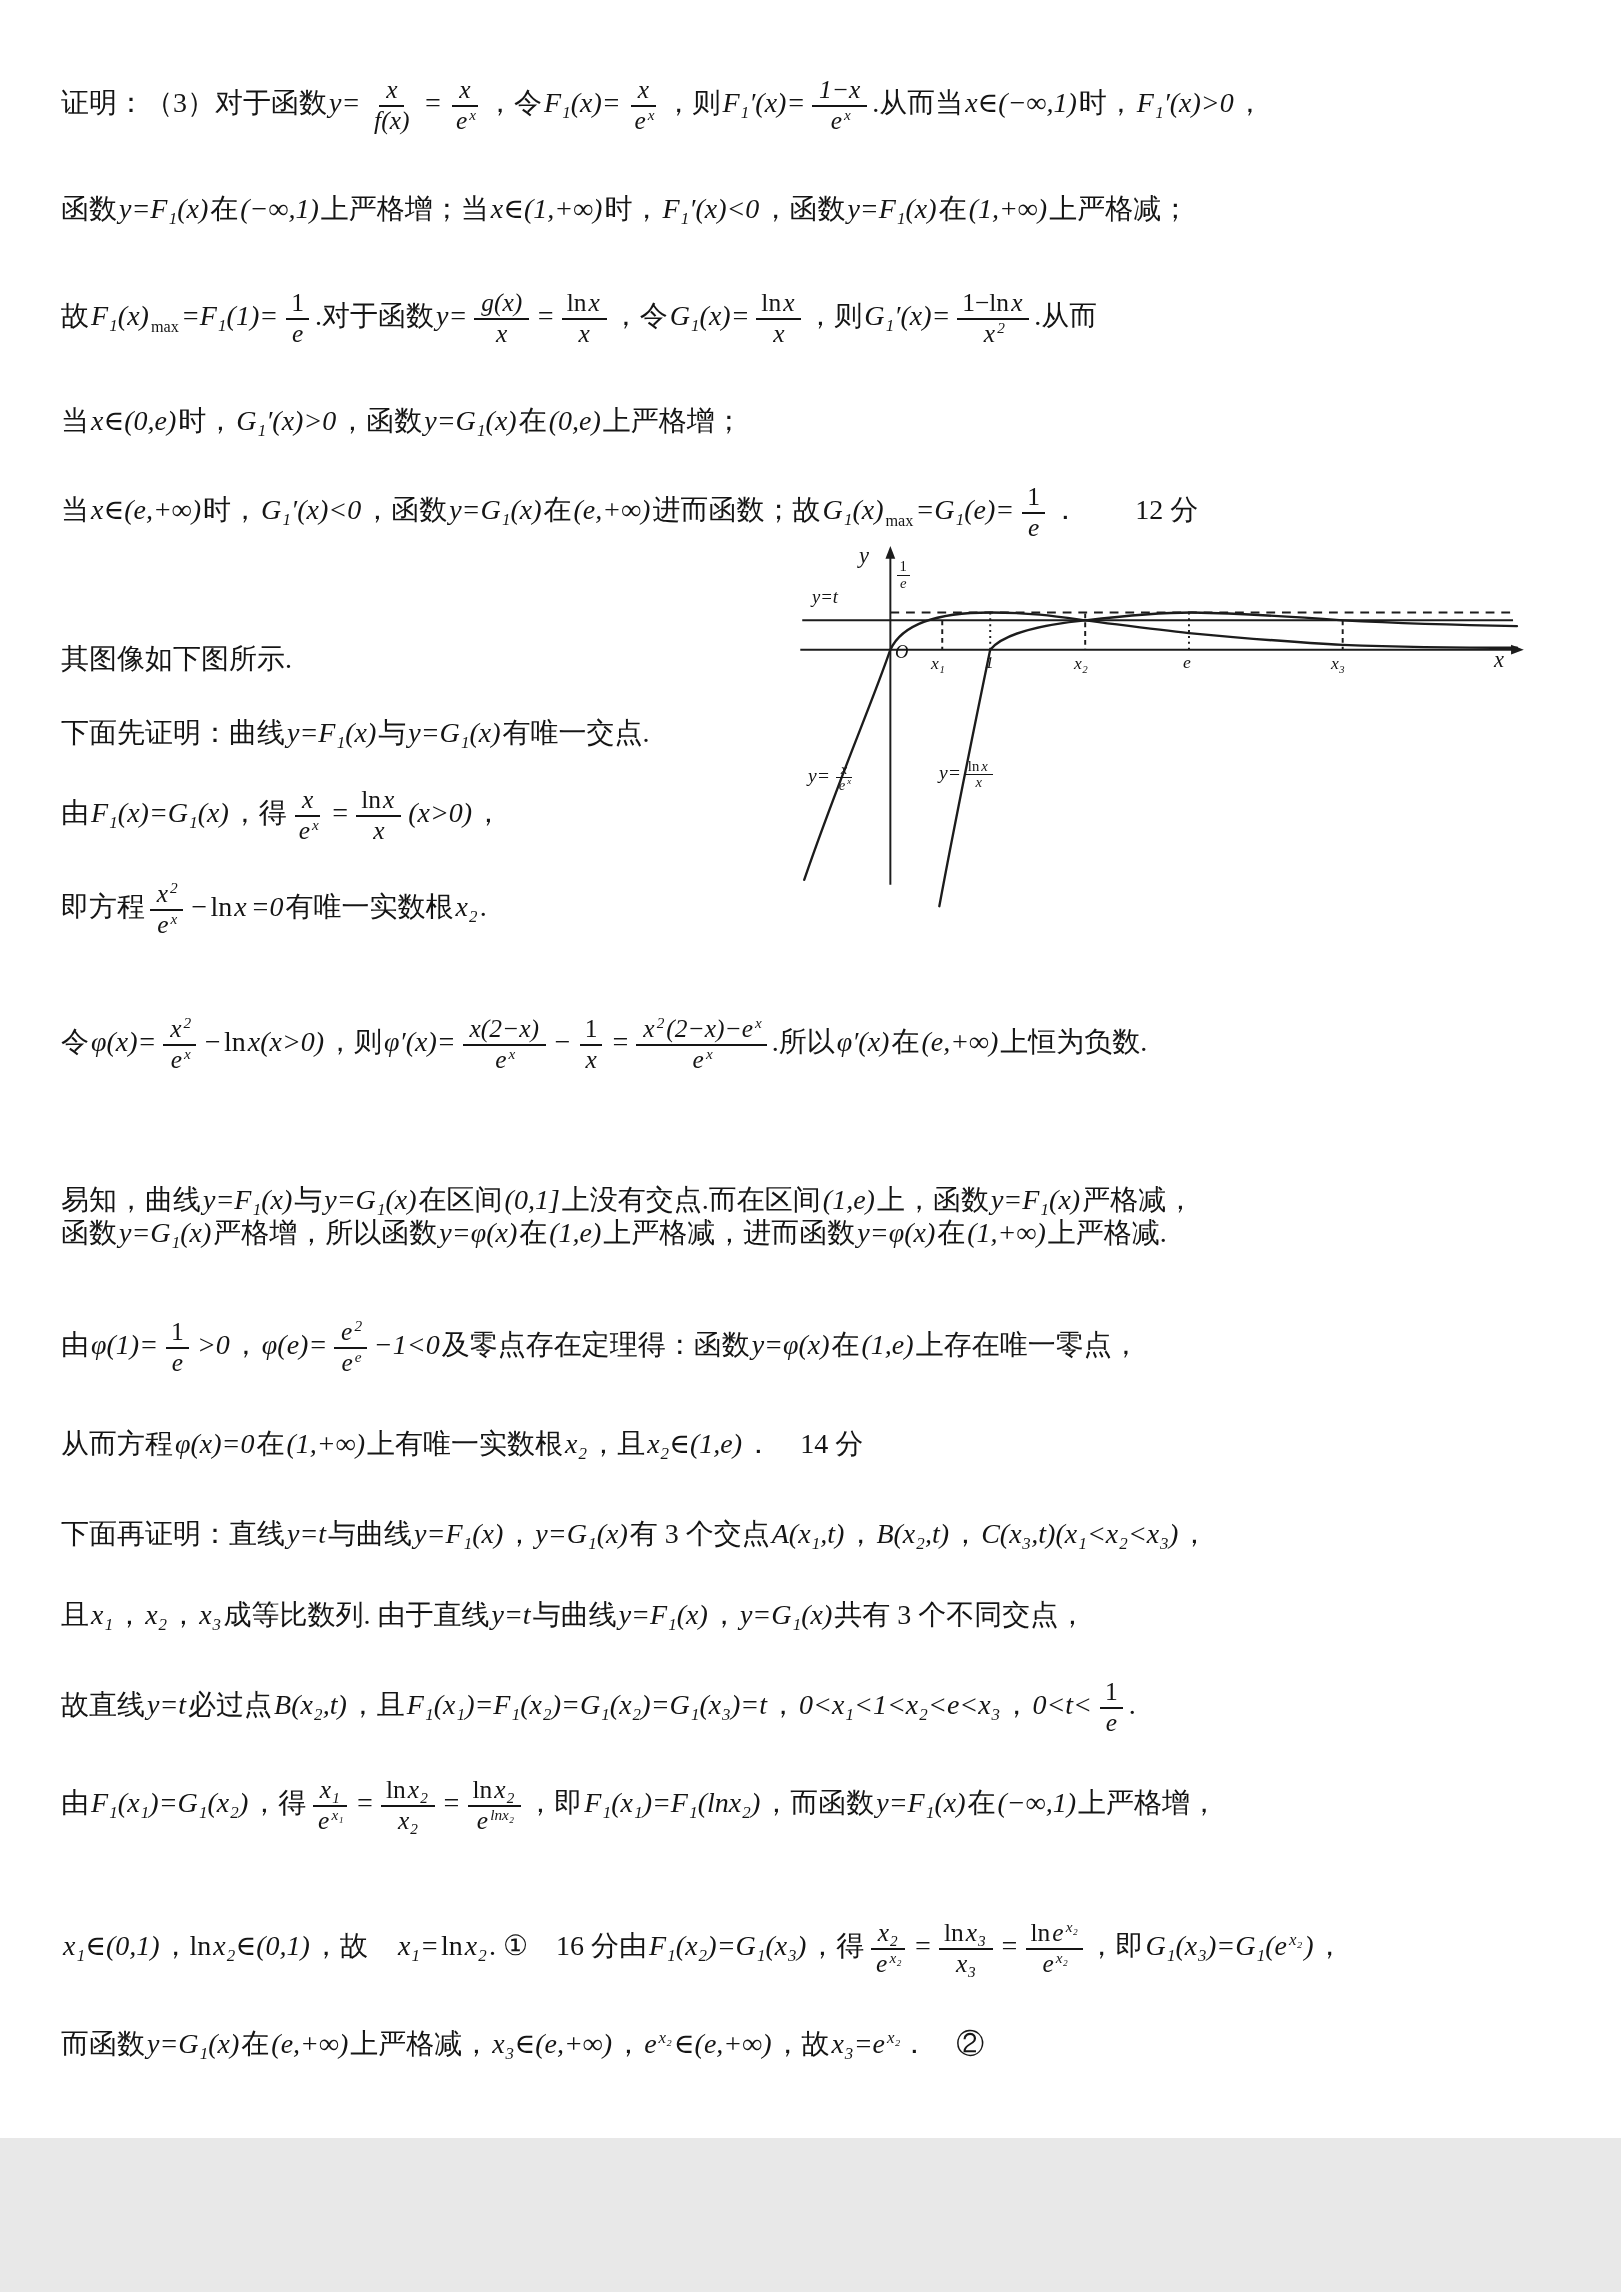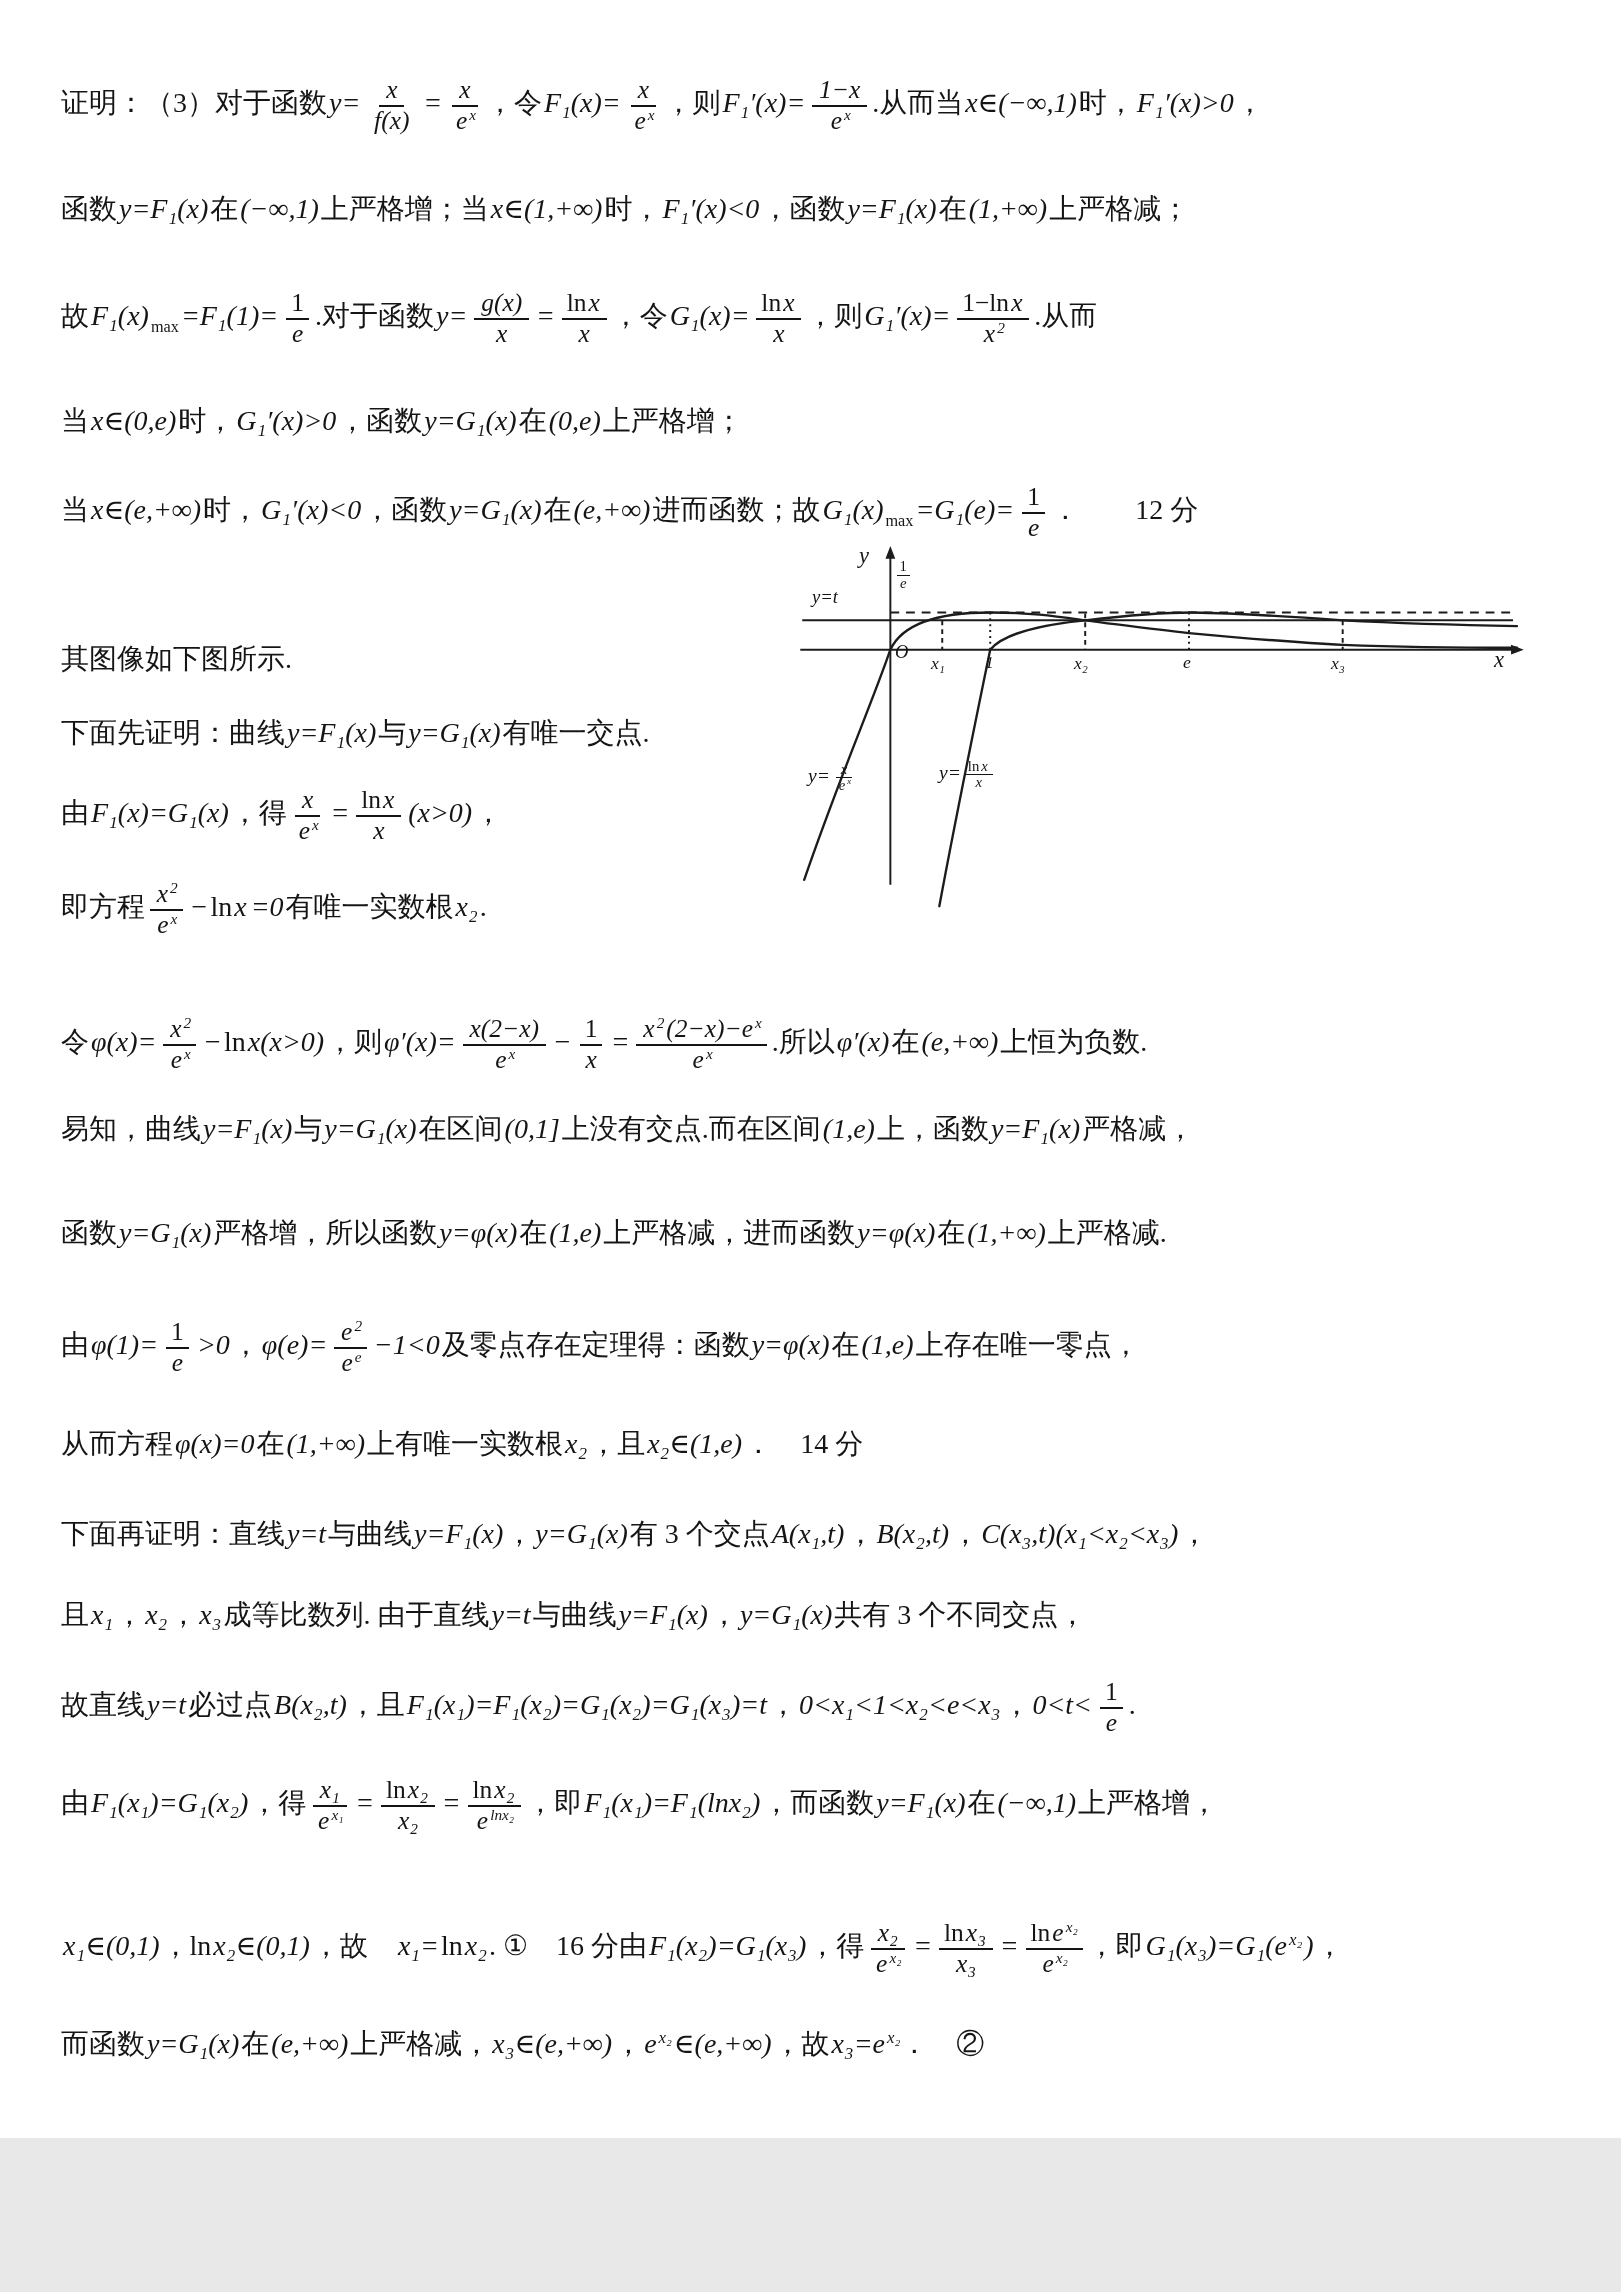--- a/index.html
+++ b/index.html
@@ -87,21 +87,21 @@
       </span><span class="mi">−</span><span class="cn">ln</span><span class="mi">x(x&gt;0)</span><span class="cn">，则</span><span class="mi">φ′(x)=</span><span class="frac">
         <span class="num"><span class="mi">x(2−x)</span></span>
         <span class="den"><span class="mi">e</span><sup>x</sup></span>
       </span><span class="mi">−</span><span class="frac">
         <span class="num"><span class="cn">1</span></span>
         <span class="den"><span class="mi">x</span></span>
       </span><span class="mi">=</span><span class="frac">
         <span class="num"><span class="mi">x</span><sup>2</sup><span class="mi">(2−x)−e</span><sup>x</sup></span>
         <span class="den"><span class="mi">e</span><sup>x</sup></span>
       </span><span class="cn">.所以</span><span class="mi">φ′(x)</span><span class="cn">在</span><span class="mi">(e,+∞)</span><span class="cn">上恒为负数.</span></div>
-  <div class="line" style="top:1084px"><span class="cn">易知，曲线</span><span class="mi">y=F₁(x)</span><span class="cn">与</span><span class="mi">y=G₁(x)</span><span class="cn">在区间</span><span class="mi">(0,1]</span><span class="cn">上没有交点.而在区间</span><span class="mi">(1,e)</span><span class="cn">上，函数</span><span class="mi">y=F₁(x)</span><span class="cn">严格减，</span></div>
+  <div class="line" style="top:1155px"><span class="cn">易知，曲线</span><span class="mi">y=F₁(x)</span><span class="cn">与</span><span class="mi">y=G₁(x)</span><span class="cn">在区间</span><span class="mi">(0,1]</span><span class="cn">上没有交点.而在区间</span><span class="mi">(1,e)</span><span class="cn">上，函数</span><span class="mi">y=F₁(x)</span><span class="cn">严格减，</span></div>
   <div class="line" style="top:1188px"><span class="cn">函数</span><span class="mi">y=G₁(x)</span><span class="cn">严格增，所以函数</span><span class="mi">y=φ(x)</span><span class="cn">在</span><span class="mi">(1,e)</span><span class="cn">上严格减，进而函数</span><span class="mi">y=φ(x)</span><span class="cn">在</span><span class="mi">(1,+∞)</span><span class="cn">上严格减.</span></div>
   <div class="line" style="top:1300px"><span class="cn">由</span><span class="mi">φ(1)=</span><span class="frac">
         <span class="num"><span class="cn">1</span></span>
         <span class="den"><span class="mi">e</span></span>
       </span><span class="mi">&gt;0</span><span class="cn">，</span><span class="mi">φ(e)=</span><span class="frac">
         <span class="num"><span class="mi">e</span><sup>2</sup></span>
         <span class="den"><span class="mi">e</span><sup>e</sup></span>
       </span><span class="mi">−1&lt;0</span><span class="cn">及零点存在定理得：函数</span><span class="mi">y=φ(x)</span><span class="cn">在</span><span class="mi">(1,e)</span><span class="cn">上存在唯一零点，</span></div>
   <div class="line" style="top:1399px"><span class="cn">从而方程</span><span class="mi">φ(x)=0</span><span class="cn">在</span><span class="mi">(1,+∞)</span><span class="cn">上有唯一实数根</span><span class="mi">x₂</span><span class="cn">，且</span><span class="mi">x₂∈(1,e)</span><span class="cn">．　14 分</span></div>
   <div class="line" style="top:1489px"><span class="cn">下面再证明：直线</span><span class="mi">y=t</span><span class="cn">与曲线</span><span class="mi">y=F₁(x)</span><span class="cn">，</span><span class="mi">y=G₁(x)</span><span class="cn">有 3 个交点</span><span class="mi">A(x₁,t)</span><span class="cn">，</span><span class="mi">B(x₂,t)</span><span class="cn">，</span><span class="mi">C(x₃,t)(x₁&lt;x₂&lt;x₃)</span><span class="cn">，</span></div>

